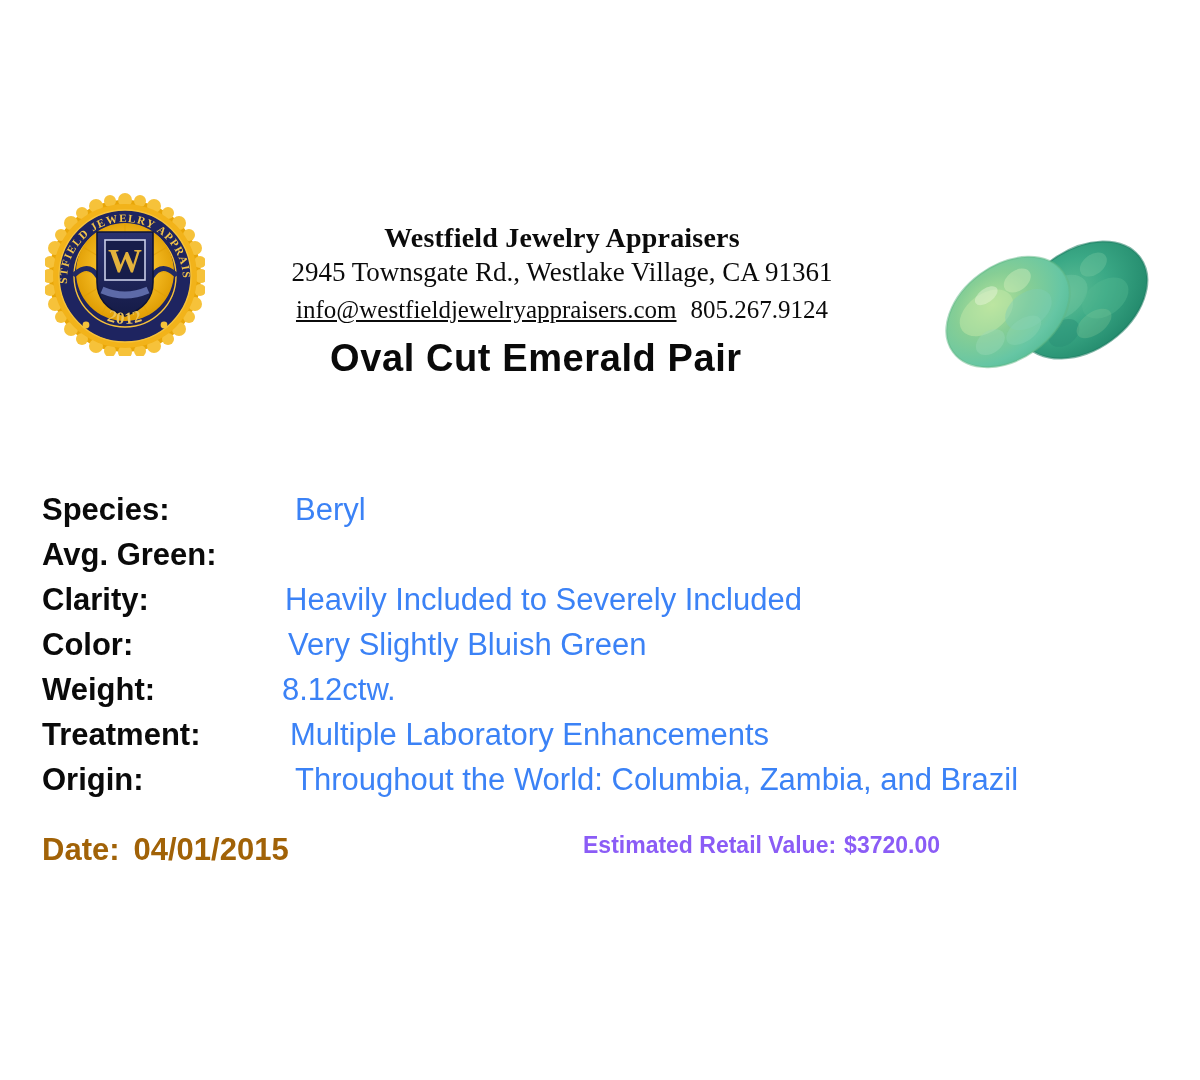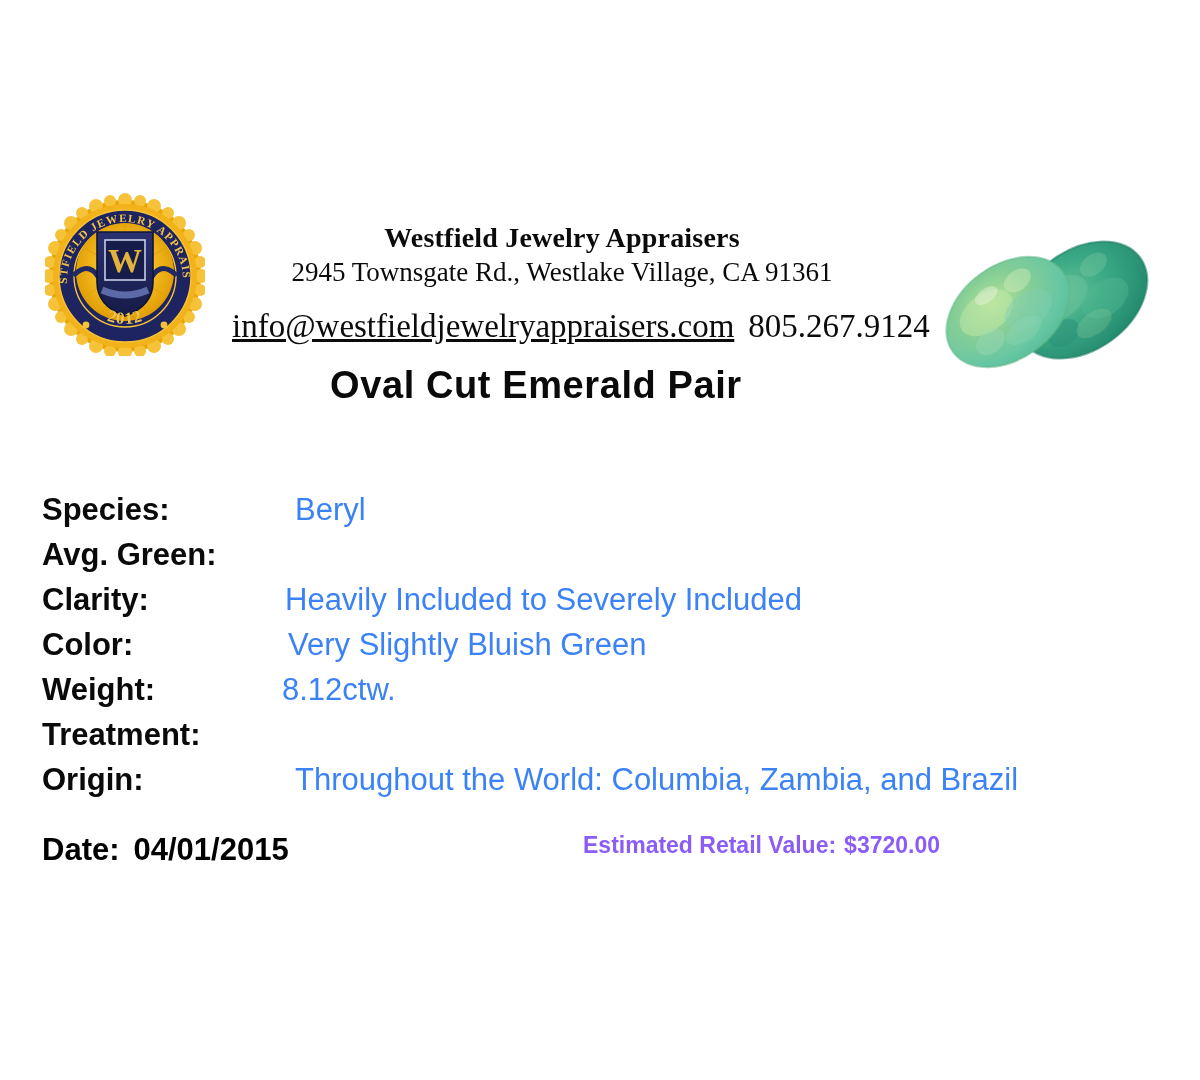--- a/index.html
+++ b/index.html
@@ -52,37 +52,37 @@
     white-space: nowrap;
   }
   #org-address {
     font-size: 27px;
     font-weight: normal;
     line-height: 1.2;
     margin-top: 2px;
     white-space: nowrap;
   }
   #contact-line {
-    font-size: 33px;
+    font-size: 25px;
     line-height: 1.2;
-    margin-top: 18px;
+    margin-top: 6px;
     white-space: nowrap;
   }
   #org-email {
     text-decoration: underline;
     text-underline-offset: 2px;
     color: #0b0b0b;
   }
   #org-phone { margin-left: 14px; }
 
   
   #doc-title {
     position: absolute;
     left: 330px;
-    top: 364px;
+    top: 337px;
     font-size: 38px;
     font-weight: bold;
     letter-spacing: 0.6px;
     color: #0a0a0a;
     white-space: nowrap;
   }
 
   
   #gem-photo {
     position: absolute;
@@ -128,21 +128,21 @@
     top: 832px;
     width: 1090px;
     height: 44px;
   }
   #date-block {
     position: absolute;
     left: 0;
     top: 0;
     font-size: 31px;
     font-weight: bold;
-    color: #000000;
+    color: #a16207;
     white-space: nowrap;
   }
   #date-value { margin-left: 14px; }
   #value-block {
     position: absolute;
     left: 541px;
     top: 0;
     font-size: 23px;
     font-weight: bold;
     color: #8b5cf6;
@@ -316,20 +316,21 @@
       <div class="spec-row">
         <span class="spec-label">Color:</span>
         <span class="spec-value" style="left: 246px;">Very Slightly Bluish Green</span>
       </div>
       <div class="spec-row">
         <span class="spec-label">Weight:</span>
         <span class="spec-value" style="left: 240px;">8.12ctw.</span>
       </div>
       <div class="spec-row">
         <span class="spec-label">Treatment:</span>
+        <span class="spec-value" style="left: 248px;">Multiple Laboratory Enhancements</span>
       </div>
       <div class="spec-row">
         <span class="spec-label">Origin:</span>
         <span class="spec-value" style="left: 253px;">Throughout the World: Columbia, Zambia, and Brazil</span>
       </div>
     </div>
 
   <div id="footer-row">
     <div id="date-block">
       <span>Date:</span><span id="date-value">04/01/2015</span>

